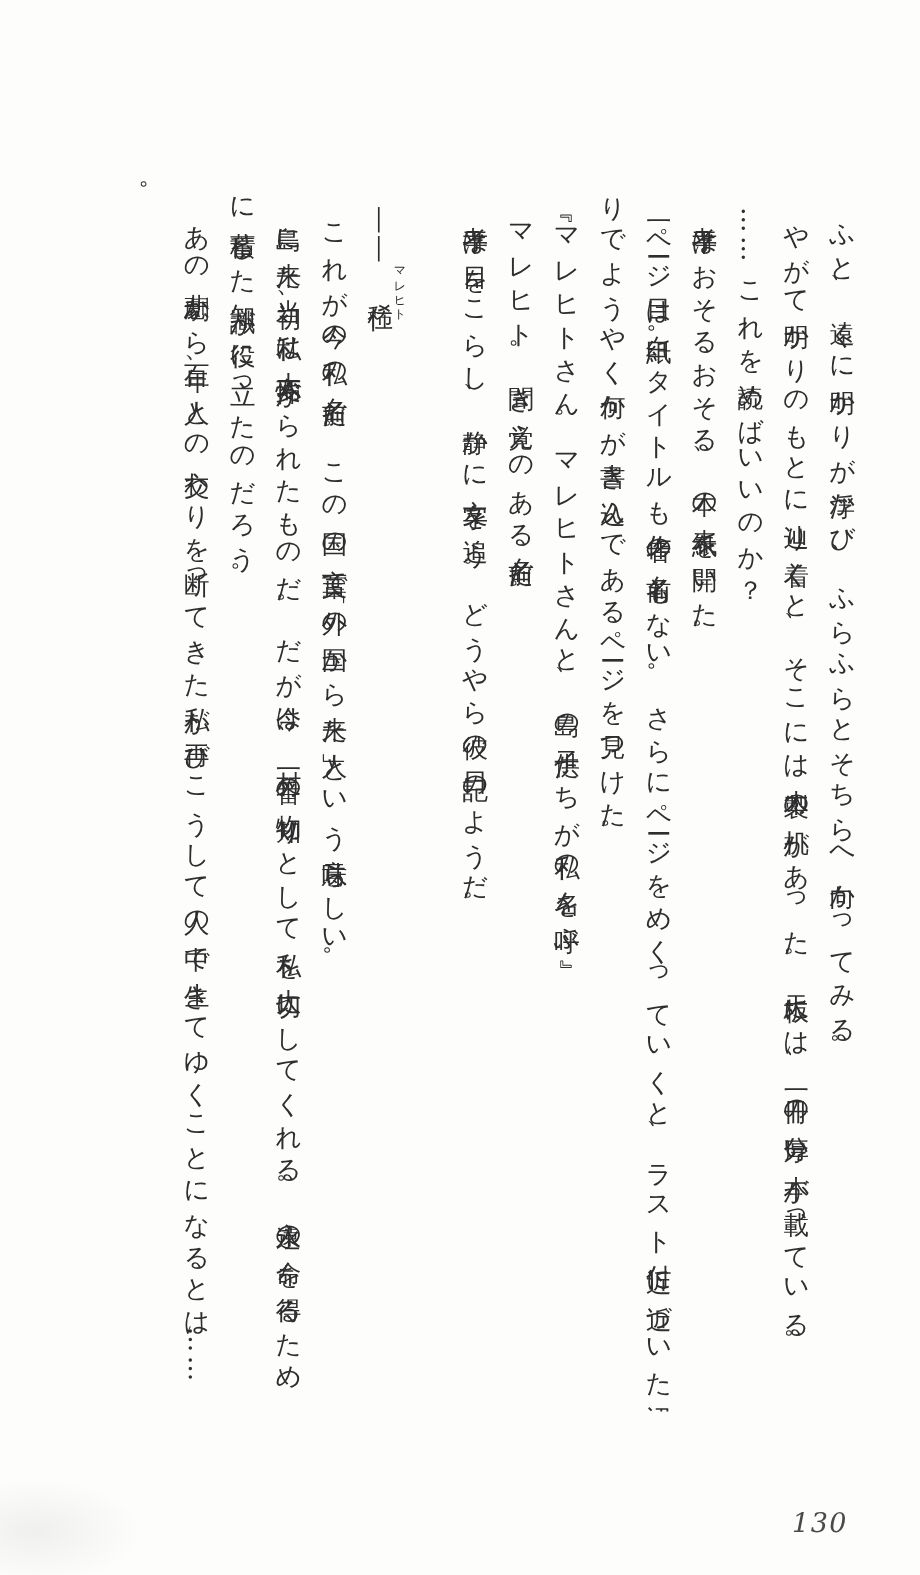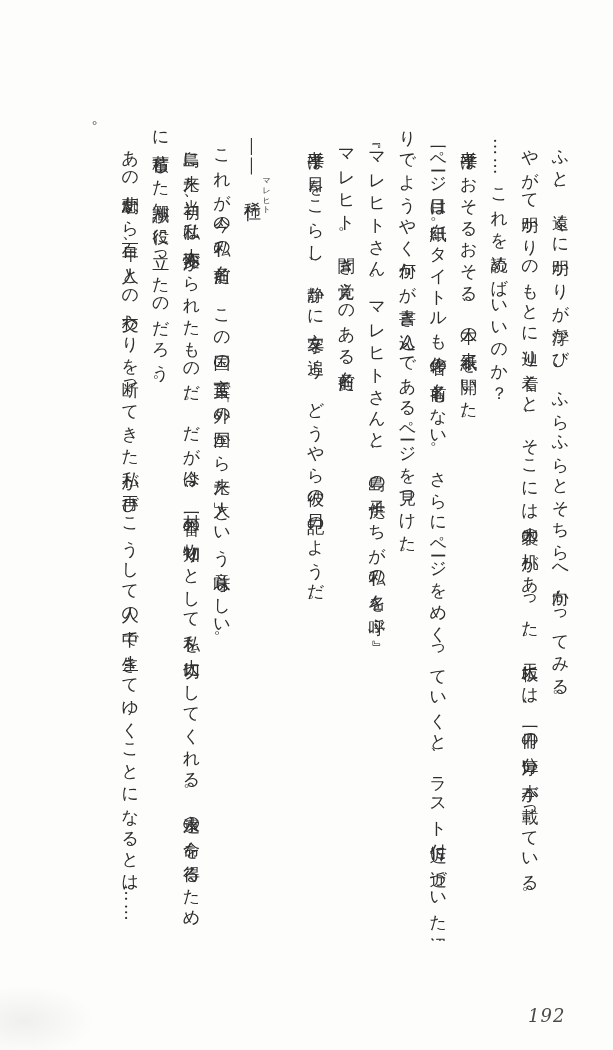--- a/index.html
+++ b/index.html
@@ -74,17 +74,17 @@
     <p>一ページ目は白紙。タイトルも作者の名前もない。さらにページをめくっていくと、ラスト付近に近づいた辺りでようやく何かが書き込んであるページを見つけた。</p>
     <p>『マレヒトさん。マレヒトさんと、島の子供たちが私の名を呼ぶ』</p>
     <p>マレヒト。聞き覚えのある名前だ。</p>
     <p>孝平は目をこらし、静かに文字を追う。どうやら彼の日記のようだ。</p>
     <p class="gap-before"><span>――</span><ruby><span>稀仁</span><rt>マレヒト</rt></ruby><span>。</span></p>
     <p>これが今の私の名前だ。この国の言葉で「外の国から来た人」という意味らしい。</p>
     <p>島に来た当初、私は大変怖がられたものだ。だが今は、村一番の物知りとして私を大切にしてくれる。永遠の命を得るために蓄積した知識が役に立ったのだろう。</p>
     <p>あの悲劇から百年、人との交わりを断ってきた私が再びこうして人の中で生きてゆくことになるとは……。</p>
   </div>
 
-  <div class="page-number">192</div>
+  <div class="page-number">130</div>
 
   <div class="scan-artifact"></div>
 
 </div>
 
 </body></html>

